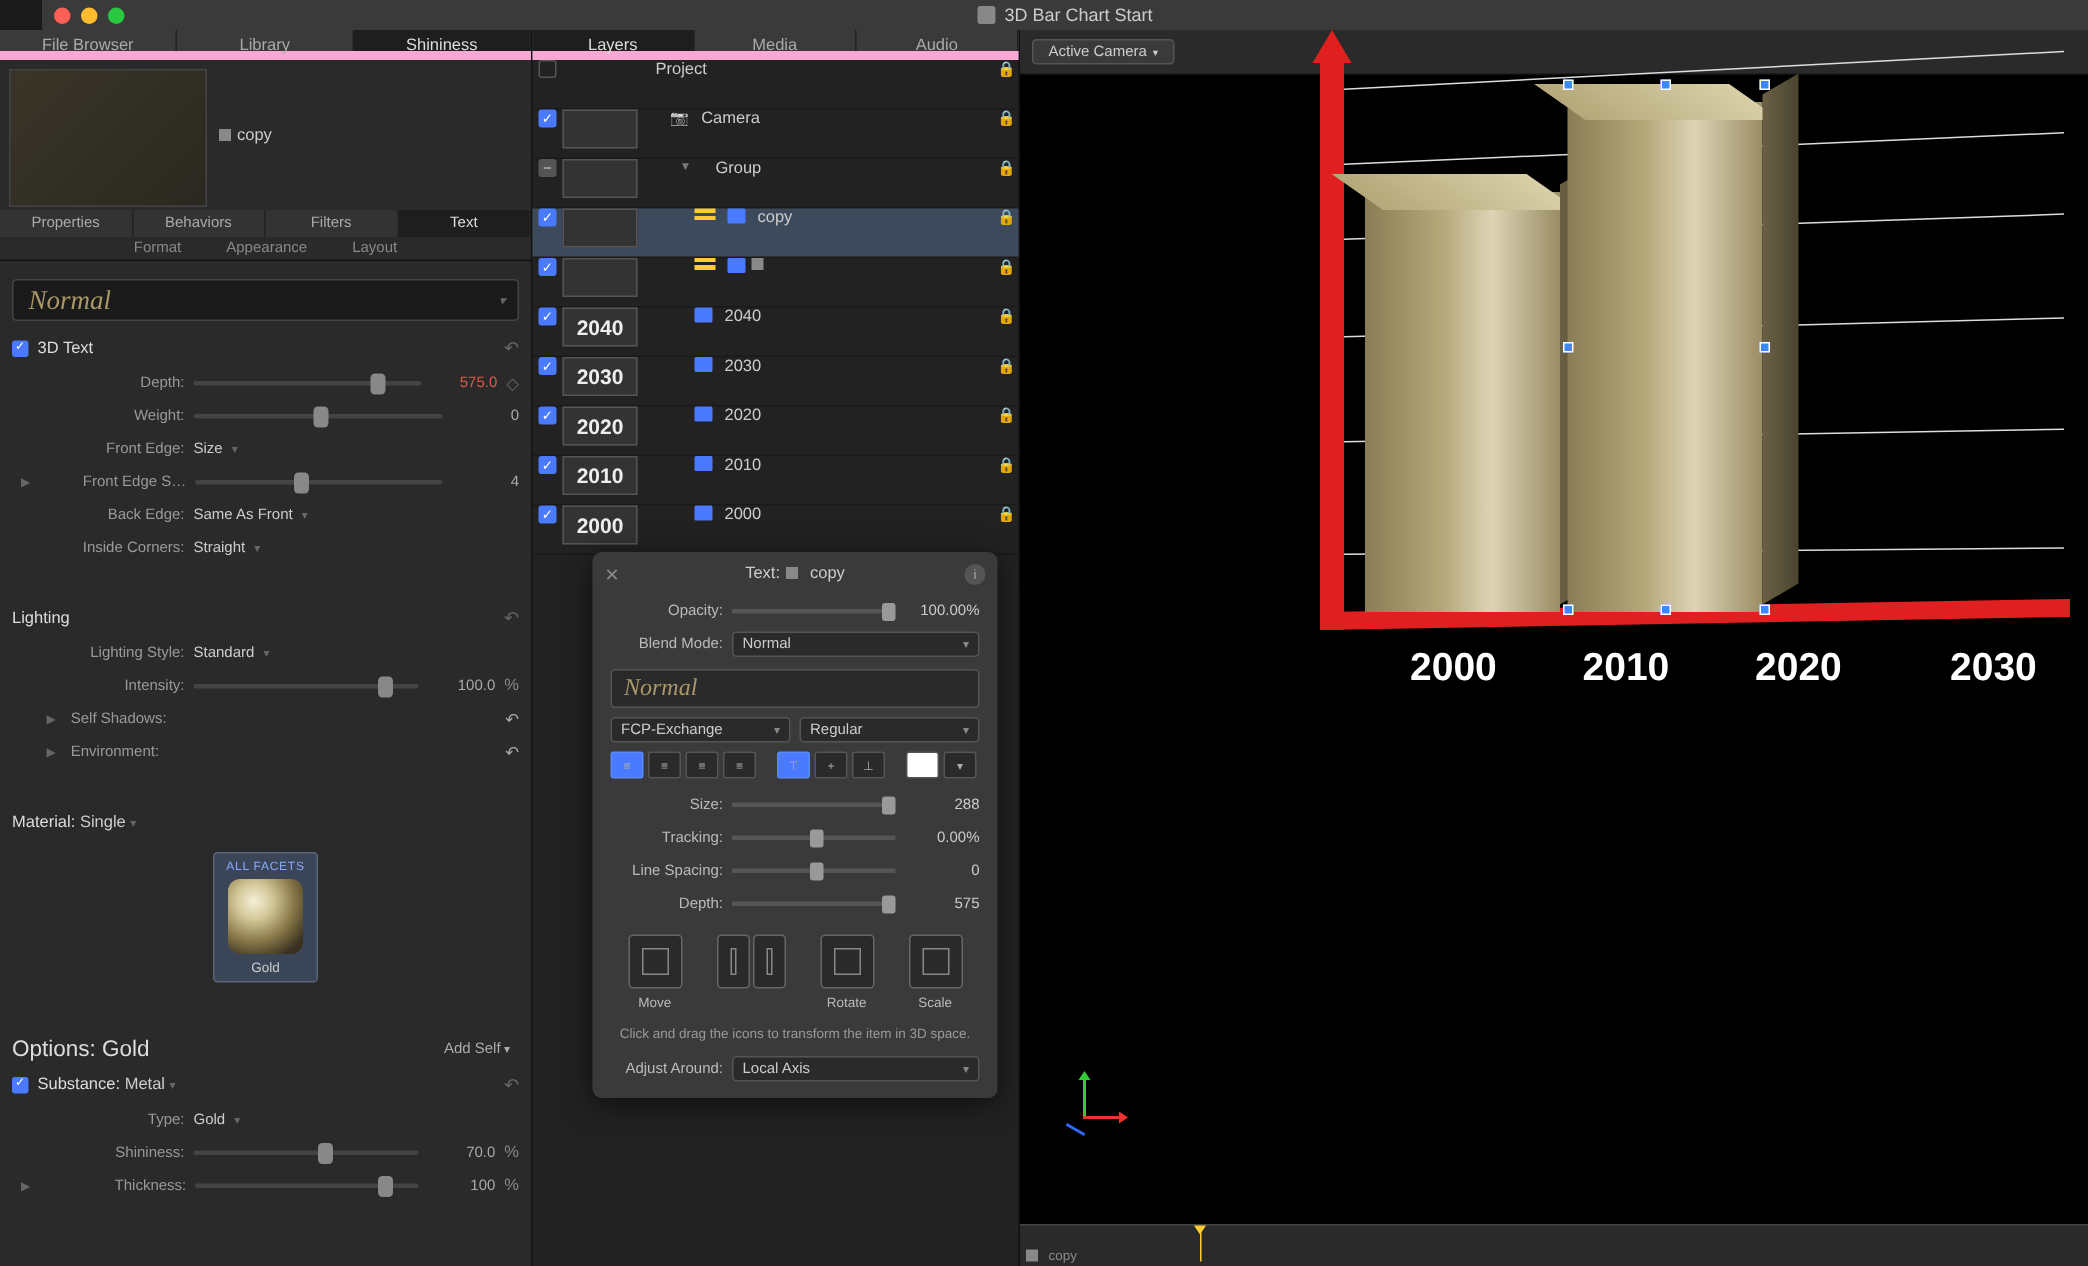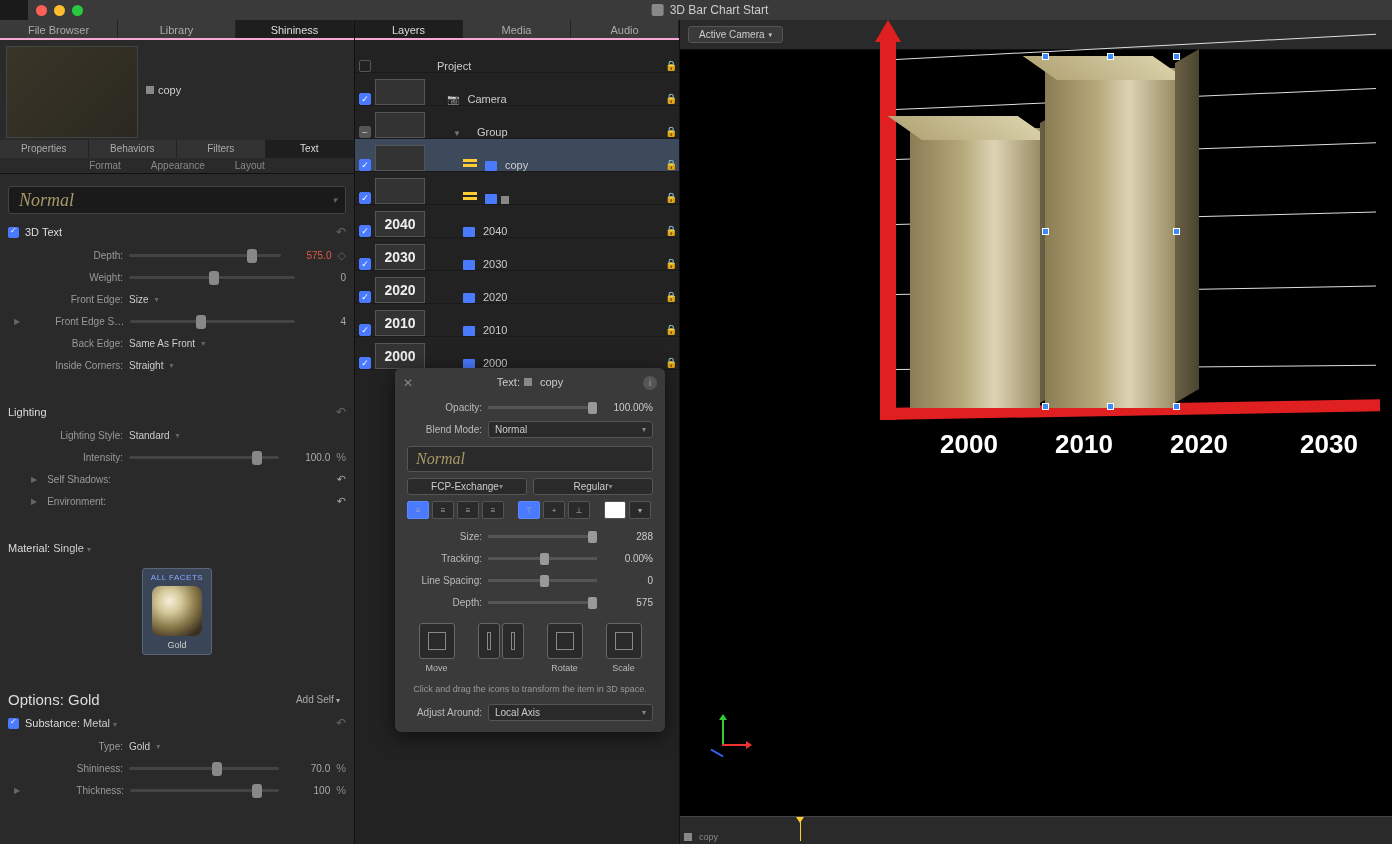--- a/index.html
+++ b/index.html
@@ -7,21 +7,21 @@
 .titlebar { height: 20px; background: #3a3a3a; display: flex; align-items: center; padding: 0 8px; position: relative; margin-left: 28px; }
 .traffic-lights { display: flex; gap: 7px; }
 .traffic-light { width: 11px; height: 11px; border-radius: 50%; }
 .tl-red { background: #ff5f57; } .tl-yellow { background: #febc2e; } .tl-green { background: #28c840; }
 .title { position: absolute; left: 50%; transform: translateX(-50%); color: #ccc; font-size: 12px; display:flex; align-items:center; gap:6px;}
 .title-icon{width:12px;height:12px;background:#888;border-radius:2px;}
 .main { display: flex; height: 824px; }
 .col-left { width: 355px; background: #2a2a2a; display: flex; flex-direction: column; border-right:1px solid #111;}
 .col-mid { width: 325px; background: #222; display: flex; flex-direction: column; border-right:1px solid #111;}
 .col-right { flex: 1; background: #000; position: relative; }
-.tabbar { display: flex; background: #3a3a3a; height: 20px; border-bottom: 2px solid #f9a8d4; }
+.tabbar { display: flex; background: #3a3a3a; height: 20px; border-bottom: 6px solid #f9a8d4; }
 .tab { flex: 1; text-align: center; line-height: 20px; color: #aaa; font-size: 11px; cursor: pointer; border-right: 1px solid #222; }
 .tab.active { background: #1e1e1e; color: #ddd; }
 .preview-row { display: flex; height: 100px; padding: 6px; gap: 8px; }
 .preview-box { width: 132px; height: 92px; background: linear-gradient(135deg,#3a3528,#2a2820); border: 1px solid #444; }
 .preview-label { color: #ccc; font-size: 11px; display:flex; align-items:center; gap:4px;}
 .preview-label::before{content:"";width:8px;height:8px;background:#888;display:inline-block;}
 .tabbar2 { display: flex; background: #333; height: 18px; }
 .tabbar2 .tab { font-size: 10px; line-height: 18px; }
 .tabbar2 .tab.active { background: #1e1e1e; }
 .formatbar { display: flex; background: #2a2a2a; height: 16px; justify-content: center; gap: 30px; font-size: 10px; color: #888; border-bottom:1px solid #111;}
@@ -43,21 +43,21 @@
 .prop-select { flex: 1; color: #ccc; font-size: 10px; display:flex; align-items:center;}
 .prop-select::after { content: "▾"; margin-left: 6px; font-size: 8px; color:#666;}
 .material-box { width: 70px; margin: 8px auto; text-align: center; background:#3a4558; border:1px solid #5a6578; border-radius:3px; padding:4px;}
 .material-header{font-size:8px;color:#8af;letter-spacing:0.5px;}
 .material-swatch { width: 50px; height: 50px; margin: 4px auto; background: radial-gradient(circle at 35% 30%, #f5f0d8 0%, #d4c89a 25%, #8a7a4a 55%, #3a3020 85%); border-radius: 8px; }
 .material-name { font-size: 9px; color: #ccc; }
 .options-row{display:flex;align-items:center;height:24px;justify-content:space-between;padding-right:6px;}
 .options-label{color:#ddd;font-size:15px;font-weight:500;}
 .add-layer{color:#aaa;font-size:10px;cursor:pointer;}
 .add-layer::after{content:" ▾";font-size:8px;}
-.layer-row { display: flex; align-items: flex-end; height: 33px; border-bottom: 1px solid #1a1a1a; padding: 0 4px; gap: 4px; position:relative;}
+.layer-row { display: flex; align-items: flex-start; height: 33px; border-bottom: 1px solid #1a1a1a; padding: 0 4px; gap: 4px; position:relative;}
 .layer-row.selected { background: #3d4a5c; }
 .layer-cb { width: 12px; height: 12px; border: 1px solid #555; border-radius: 2px; flex-shrink: 0; display:flex;align-items:center;justify-content:center;}
 .layer-cb.on{background:#4a7aff;border-color:#4a7aff;}
 .layer-cb.on::after { content: "✓"; color: #fff; font-size: 9px; }
 .layer-cb.dash{background:#555;}
 .layer-cb.dash::after{content:"−";color:#ccc;font-size:10px;}
 .layer-thumb { width: 50px; height: 26px; background: #333; border: 1px solid #555; flex-shrink: 0; display:flex;align-items:center;justify-content:center;font-size:14px;font-weight:bold;color:#eee;}
 .layer-name { flex: 1; color: #ccc; font-size: 11px; margin-left:4px;}
 .layer-lock { width: 10px; height: 12px; color: #666; font-size: 10px; }
 .camera-icon::before{content:"📷";filter:grayscale(1);font-size:10px;}
@@ -83,21 +83,21 @@
 .popup-info{position:absolute;right:8px;top:8px;width:14px;height:14px;border-radius:50%;background:#555;color:#aaa;text-align:center;line-height:14px;font-size:9px;}
 .popup-row { display: flex; align-items: center; height: 22px; gap: 6px; }
 .popup-label { width: 75px; text-align: right; color: #bbb; }
 .popup-select { flex: 1; background: #2a2a2a; border: 1px solid #555; border-radius: 3px; padding: 2px 6px; color: #ccc; display:flex;justify-content:space-between;align-items:center;}
 .popup-select::after{content:"▾";font-size:8px;color:#888;}
 .popup-slider{flex:1;height:3px;background:#555;position:relative;}
 .popup-slider .thumb{position:absolute;width:9px;height:12px;background:#999;border-radius:2px;top:-4px;}
 .popup-value{width:50px;text-align:right;color:#ccc;}
 .popup-fontprev{background:#2a2a2a;border:1px solid #555;border-radius:3px;height:26px;margin:6px 0;display:flex;align-items:center;padding:0 8px;font-style:italic;font-family:serif;color:#a89868;font-size:16px;}
 .popup-dual{display:flex;gap:6px;margin:4px 0;}
-.popup-dual .popup-select{flex:1;justify-content:center;}
+.popup-dual .popup-select{flex:1;}
 .align-row{display:flex;gap:3px;margin:6px 0;}
 .align-btn{width:22px;height:18px;background:#2a2a2a;border:1px solid #555;border-radius:2px;display:flex;align-items:center;justify-content:center;font-size:8px;color:#aaa;}
 .align-btn.active{background:#4a7aff;border-color:#5a8aff;}
 .color-swatch{width:22px;height:18px;background:#fff;border:1px solid #555;border-radius:2px;}
 .transform-row{display:flex;justify-content:space-around;margin:10px 0;}
 .transform-item{text-align:center;}
 .transform-box{width:36px;height:36px;border:1px solid #666;border-radius:3px;margin:0 auto 4px;background:#2a2a2a;position:relative;}
 .transform-box::before{content:"";position:absolute;inset:8px;border:1px solid #888;}
 .transform-label{font-size:9px;color:#bbb;}
 .popup-hint{text-align:center;font-size:9px;color:#999;margin:6px 0;line-height:1.4;}

